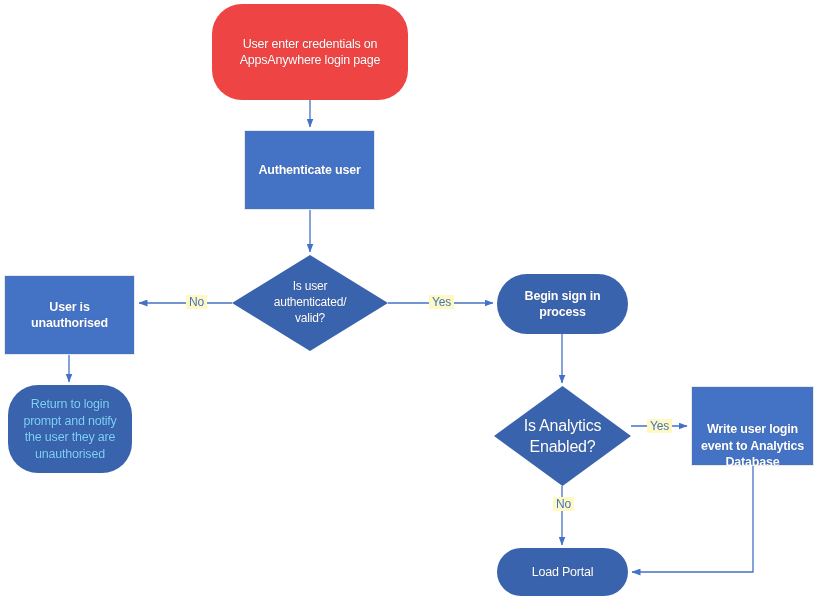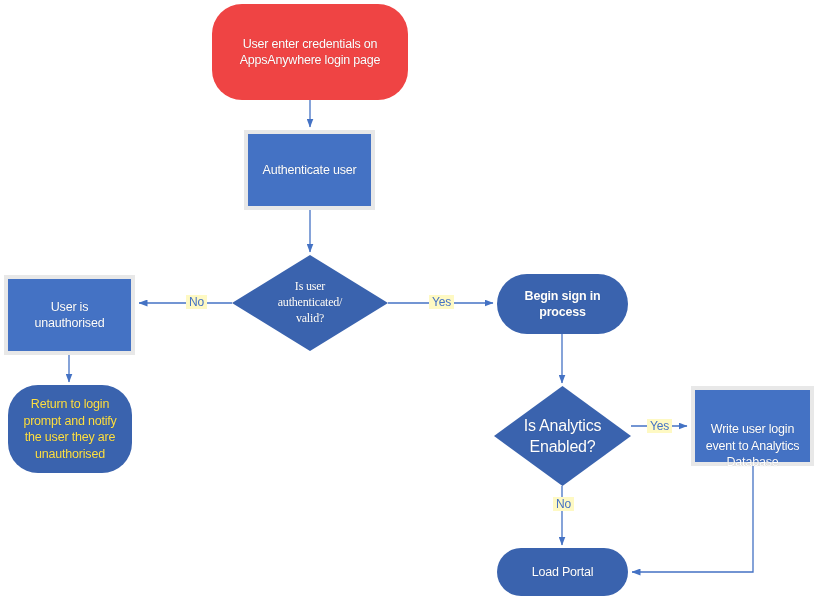--- a/index.html
+++ b/index.html
@@ -47,21 +47,22 @@
     text-shadow: 0 0 1px rgba(0,0,0,0.25);
   }
   
   .shape-rounded {
     background: #3a63ae;
     border-radius: 26px;
   }
   
   .shape-rect {
     background: #4472c4;
-    border: 4px solid #0c4a6e;
+    border: 1px solid #0c4a6e;
+    font-weight: bold;
   }
   
   .shape-diamond {
     background: #3a63ae;
     -webkit-clip-path: polygon(50% 0%, 100% 50%, 50% 100%, 0% 50%);
     clip-path: polygon(50% 0%, 100% 50%, 50% 100%, 0% 50%);
   }
   .edge-label {
     position: absolute;
     color: #4472c4;
@@ -99,30 +100,30 @@
 
   <div id="node-layer">
       <div class="node shape-rounded" style="left: 212px; top: 4px; width: 196px; height: 96px; background: #ef4444; border-radius: 30px;">
         <span class="node-label" style="color: rgb(255, 255, 255);">User enter credentials on
 AppsAnywhere login page</span>
       </div>
       <div class="node shape-rect" style="left: 244px; top: 130px; width: 131px; height: 80px; background: rgb(68, 114, 196); border-color: rgb(232, 232, 232);">
         <span class="node-label" style="color: rgb(255, 255, 255);">Authenticate user</span>
       </div>
       <div class="node shape-diamond" style="left: 232px; top: 255px; width: 156px; height: 96px; background: rgb(58, 99, 174);">
-        <span class="node-label" style="color: rgb(255, 255, 255); font-size: 12px; font-family: Liberation Serif, serif;">Is user
+        <span class="node-label" style="color: rgb(255, 255, 255); font-size: 12px;">Is user
 authenticated/
 valid?</span>
       </div>
       <div class="node shape-rect" style="left: 4px; top: 275px; width: 131px; height: 80px; background: rgb(68, 114, 196); border-color: rgb(232, 232, 232);">
         <span class="node-label" style="color: rgb(255, 255, 255);">User is
 unauthorised</span>
       </div>
       <div class="node shape-rounded" style="left: 8px; top: 385px; width: 124px; height: 88px; background: rgb(58, 99, 174); border-radius: 30px;">
-        <span class="node-label" style="color: #fde047;">Return to login
+        <span class="node-label" style="color: #7dd3fc;">Return to login
 prompt and notify
 the user they are
 unauthorised</span>
       </div>
       <div class="node shape-rounded" style="left: 497px; top: 274px; width: 131px; height: 60px; background: rgb(58, 99, 174); border-radius: 30px; font-weight: bold;">
         <span class="node-label" style="color: rgb(255, 255, 255);">Begin sign in
 process</span>
       </div>
       <div class="node shape-diamond" style="left: 494px; top: 386px; width: 137px; height: 100px; background: rgb(58, 99, 174);">
         <span class="node-label" style="color: rgb(255, 255, 255); font-size: 16px;">Is Analytics

